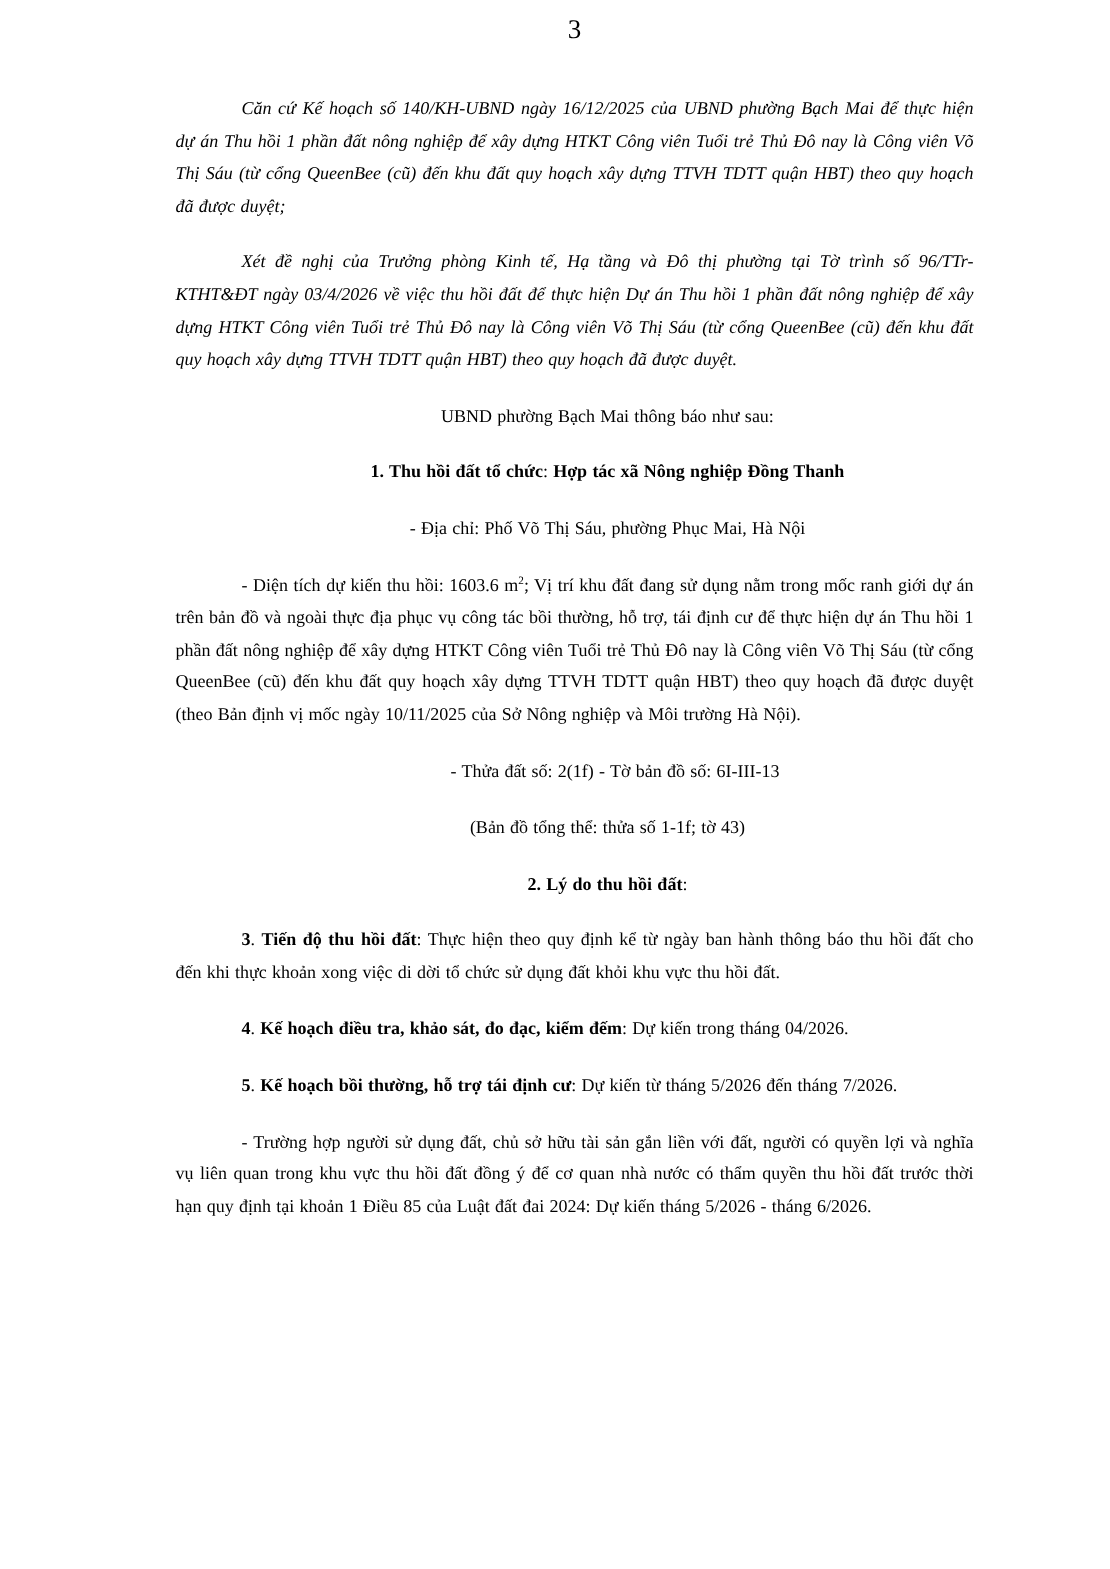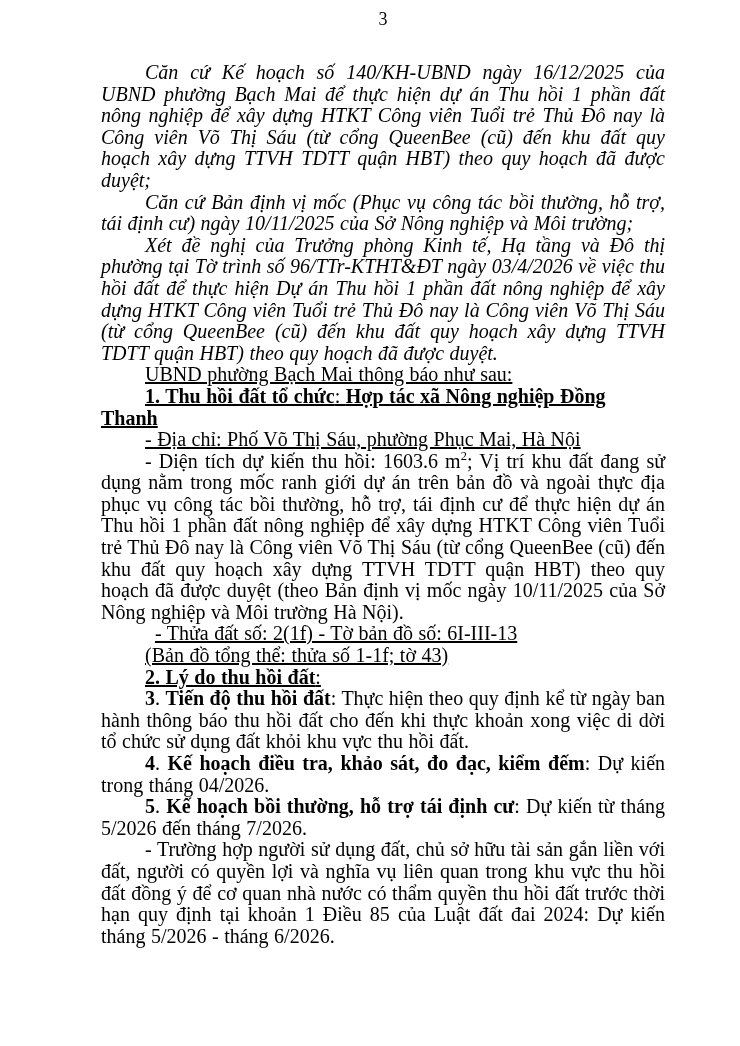--- a/index.html
+++ b/index.html
@@ -18,46 +18,45 @@
     padding: 8px 75px 0 101px;
     background: #ffffff;
   }
   .page-number {
     text-align: center;
     font-size: 18px;
     line-height: 22px;
     margin-bottom: 32px;
   }
   .para {
-    margin: 0;
-    font-size: 20px;
+    margin: 16px;
+    font-size: 12px;
     line-height: 21.6px;
     text-indent: 44px;
     word-spacing: 0.5px;
   }
   .align-justify { text-align: justify; }
-  .align-left   { text-align: left; text-decoration: underline; }
+  .align-left   { text-align: center; }
   .italic { font-style: italic; }
   .ind-normal { text-indent: 44px; }
   .ind-extra  { text-indent: 54px; }
   .b { font-weight: bold; }
   sup {
     font-size: 0.62em;
     line-height: 0;
     vertical-align: super;
   }
 </style>
 </head>
 <body>
 
 <div class="sheet">
   <div class="page-number">3</div>
   <div id="content">
       <p class="para align-justify ind-normal italic"><span>Căn cứ Kế hoạch số 140/KH-UBND ngày 16/12/2025 của UBND phường Bạch Mai để thực hiện dự án Thu hồi 1 phần đất nông nghiệp để xây dựng HTKT Công viên Tuổi trẻ Thủ Đô nay là Công viên Võ Thị Sáu (từ cổng QueenBee (cũ) đến khu đất quy hoạch xây dựng TTVH TDTT quận HBT) theo quy hoạch đã được duyệt;</span></p>
-      <p class="para align-justify ind-normal italic"><span>Căn cứ Bản định vị mốc (Phục vụ công tác bồi thường, hỗ trợ, tái định cư) ngày 10/11/2025 của Sở Nông nghiệp và Môi trường;</span></p>
       <p class="para align-justify ind-normal italic"><span>Xét đề nghị của Trưởng phòng Kinh tế, Hạ tầng và Đô thị phường tại Tờ trình số 96/TTr-KTHT&amp;ĐT ngày 03/4/2026 về việc thu hồi đất để thực hiện Dự án Thu hồi 1 phần đất nông nghiệp để xây dựng HTKT Công viên Tuổi trẻ Thủ Đô nay là Công viên Võ Thị Sáu (từ cổng QueenBee (cũ) đến khu đất quy hoạch xây dựng TTVH TDTT quận HBT) theo quy hoạch đã được duyệt.</span></p>
       <p class="para align-left ind-normal"><span>UBND phường Bạch Mai thông báo như sau:</span></p>
       <p class="para align-left ind-normal"><span class="b">1. Thu hồi đất tổ chức</span><span>: </span><span class="b">Hợp tác xã Nông nghiệp Đồng Thanh</span></p>
       <p class="para align-left ind-normal"><span>- Địa chỉ: Phố Võ Thị Sáu, phường Phục Mai, Hà Nội</span></p>
       <p class="para align-justify ind-normal"><span>- Diện tích dự kiến thu hồi: 1603.6 m</span><sup>2</sup><span>; Vị trí khu đất đang sử dụng nằm trong mốc ranh giới dự án trên bản đồ và ngoài thực địa phục vụ công tác bồi thường, hỗ trợ, tái định cư để thực hiện dự án Thu hồi 1 phần đất nông nghiệp để xây dựng HTKT Công viên Tuổi trẻ Thủ Đô nay là Công viên Võ Thị Sáu (từ cổng QueenBee (cũ) đến khu đất quy hoạch xây dựng TTVH TDTT quận HBT) theo quy hoạch đã được duyệt (theo Bản định vị mốc ngày 10/11/2025 của Sở Nông nghiệp và Môi trường Hà Nội).</span></p>
       <p class="para align-left ind-extra"><span>- Thửa đất số: 2(1f) - Tờ bản đồ số: 6I-III-13</span></p>
       <p class="para align-left ind-normal"><span>(Bản đồ tổng thể: thửa số 1-1f; tờ 43)</span></p>
       <p class="para align-left ind-normal"><span class="b">2. Lý do thu hồi đất</span><span>:</span></p>
       <p class="para align-justify ind-normal"><span class="b">3</span><span>. </span><span class="b">Tiến độ thu hồi đất</span><span>: Thực hiện theo quy định kể từ ngày ban hành thông báo thu hồi đất cho đến khi thực khoản xong việc di dời tổ chức sử dụng đất khỏi khu vực thu hồi đất.</span></p>
       <p class="para align-justify ind-normal"><span class="b">4</span><span>. </span><span class="b">Kế hoạch điều tra, khảo sát, đo đạc, kiểm đếm</span><span>: Dự kiến trong tháng 04/2026.</span></p>

